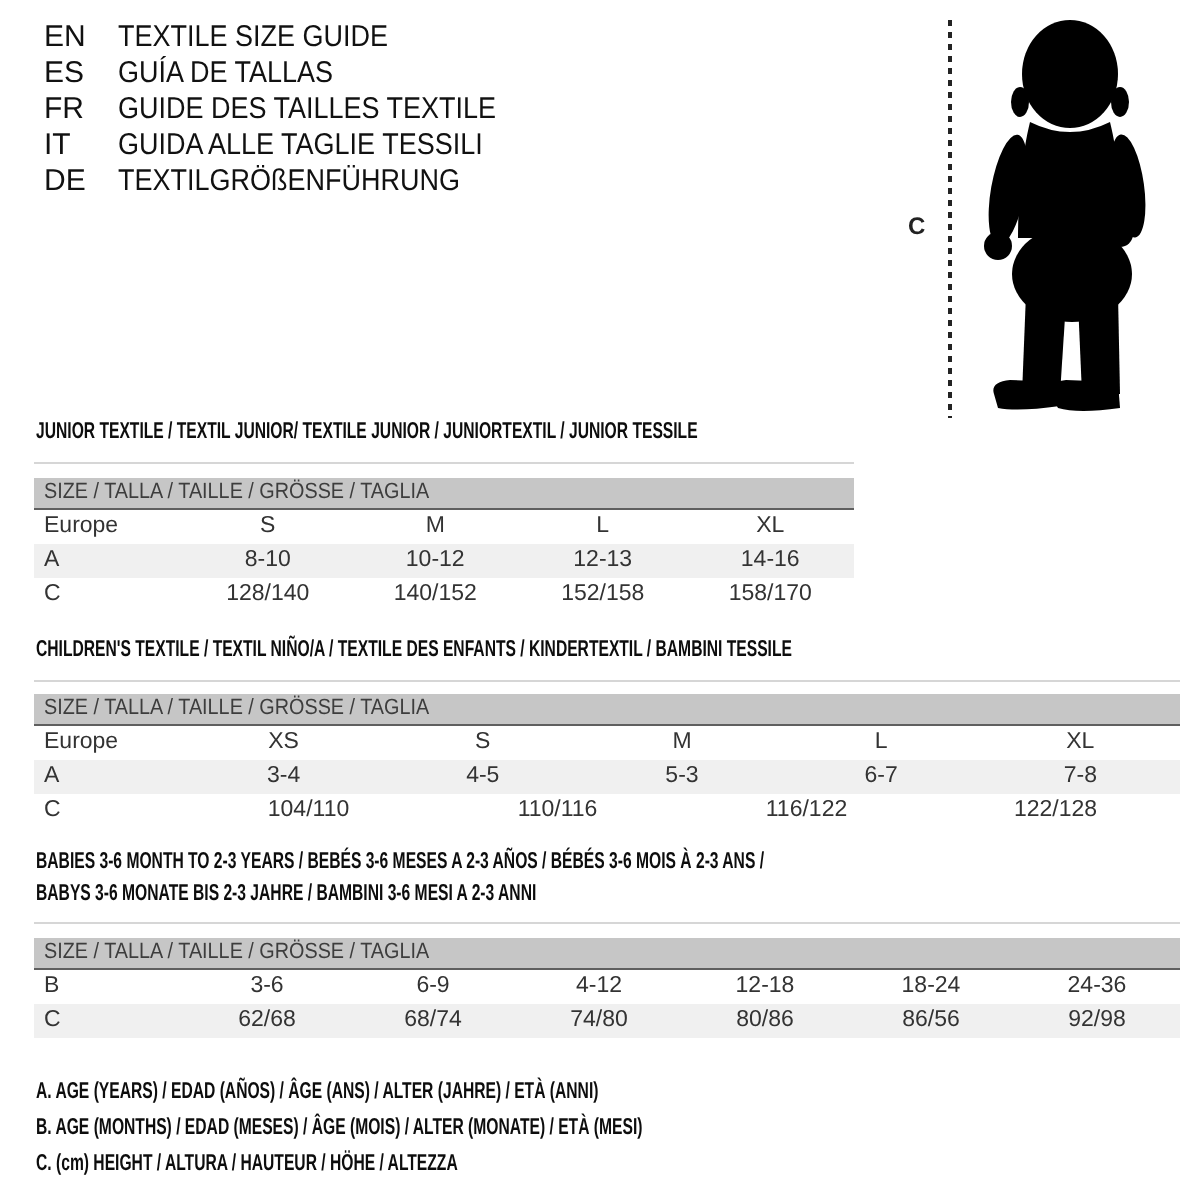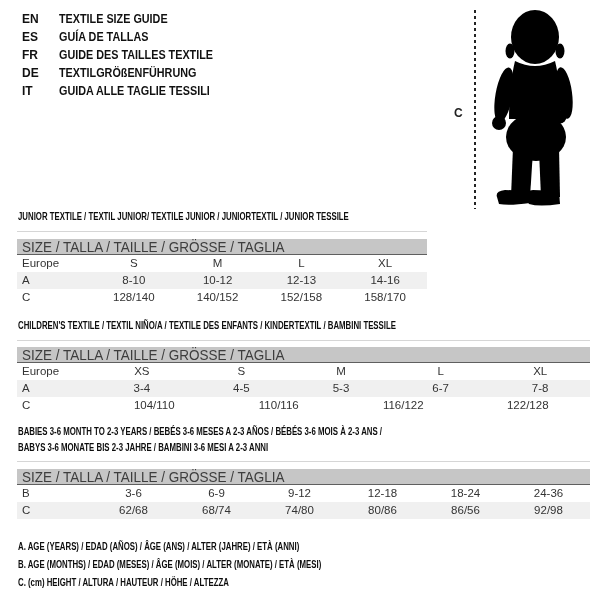--- a/index.html
+++ b/index.html
@@ -5,39 +5,39 @@
   :root{
     --hdr-bg:#c6c6c6; --hdr-text:#3d3d3d; --hdr-line:#5f5f5f;
     --shade:#f0f0f0; --rule:#d6d6d6; --ink:#111111; --cell:#333333; --sil:#000000;
   }
   html,body{margin:0;padding:0;background:#fff;}
   .canvas{position:relative;width:600px;height:600px;background:#fff;overflow:hidden;
           font-family:"Liberation Sans",sans-serif;color:var(--ink);}
 
   
   .langs{position:absolute;left:22px;top:10px;}
-  .lang-row{display:flex;height:18px;line-height:18px;font-size:12px;font-weight:700;}
+  .lang-row{display:flex;height:18px;line-height:18px;font-size:15px;font-weight:400;}
   .lang-code{width:37px;}
   .lang-label{display:inline-block;transform:scaleX(.9);transform-origin:0 50%;white-space:nowrap;}
 
   
   .measure-line{position:absolute;left:474px;top:10px;width:2px;height:199px;
     background:repeating-linear-gradient(180deg,#232323 0 3px,transparent 3px 6px);}
   .measure-label{position:absolute;left:454px;top:106px;font-size:12px;font-weight:700;color:#222;}
   .baby{position:absolute;left:489px;top:7px;}
 
   
   .sec-title{position:absolute;font-size:11.5px;font-weight:700;line-height:14px;
     transform:scaleX(.68);transform-origin:0 50%;white-space:nowrap;color:#0d0d0d;}
   .rule{position:absolute;height:1px;background:var(--rule);}
 
   
   .size-table{position:absolute;}
   .st-header{height:15px;line-height:15px;background:var(--hdr-bg);
-    border-bottom:1px solid var(--hdr-line);padding-left:5px;font-size:15px;color:var(--hdr-text);}
+    border-bottom:1px solid var(--hdr-line);padding-left:5px;font-size:11px;color:var(--hdr-text);}
   .st-header span{display:inline-block;transform:scaleX(.9);transform-origin:0 50%;white-space:nowrap;}
   .st-row{display:flex;height:17px;line-height:17px;font-size:11.5px;color:var(--cell);}
   .st-row.shaded{background:var(--shade);}
   .st-label{width:70px;padding-left:5px;}
   .st-cell{flex:1;text-align:center;}
 
   .footnotes{position:absolute;}
   .footnote{height:18px;line-height:18px;font-size:11.5px;font-weight:700;
     transform:scaleX(.68);transform-origin:0 50%;white-space:nowrap;color:#0d0d0d;}
 </style>
@@ -53,26 +53,26 @@
       </div>
       <div class="lang-row">
         <span class="lang-code">ES</span>
         <span class="lang-label">GUÍA DE TALLAS</span>
       </div>
       <div class="lang-row">
         <span class="lang-code">FR</span>
         <span class="lang-label">GUIDE DES TAILLES TEXTILE</span>
       </div>
       <div class="lang-row">
+        <span class="lang-code">IT</span>
+        <span class="lang-label">GUIDA ALLE TAGLIE TESSILI</span>
+      </div>
+      <div class="lang-row">
         <span class="lang-code">DE</span>
         <span class="lang-label">TEXTILGRÖßENFÜHRUNG</span>
-      </div>
-      <div class="lang-row">
-        <span class="lang-code">IT</span>
-        <span class="lang-label">GUIDA ALLE TAGLIE TESSILI</span>
       </div>
     </div>
 
   <div class="measure-line"></div>
   <div class="measure-label">C</div>
 
   <svg class="baby" width="84" height="204" viewBox="0 0 84 204" aria-hidden="true">
     <g fill="#000">
       <ellipse cx="46" cy="30" rx="24" ry="27"></ellipse>
       <ellipse cx="21" cy="44" rx="4.5" ry="7.5"></ellipse>
@@ -154,21 +154,21 @@
   <div class="sec-title" style="left:18px;top:440px">BABYS 3-6 MONATE BIS 2-3 JAHRE / BAMBINI 3-6 MESI A 2-3 ANNI</div>
   <div class="rule" style="left:17px;top:461px;width:573px"></div>
   <div class="size-table" style="left:17px;top:469px;width:573px">
     <div class="st-header">
       <span>SIZE / TALLA / TAILLE / GRÖSSE / TAGLIA</span>
     </div>
   <div class="st-row">
         <span class="st-label">B</span>
         <span class="st-cell">3-6</span>
         <span class="st-cell">6-9</span>
-        <span class="st-cell">9-12</span>
+        <span class="st-cell">4-12</span>
         <span class="st-cell">12-18</span>
         <span class="st-cell">18-24</span>
         <span class="st-cell">24-36</span>
       </div>
       <div class="st-row shaded">
         <span class="st-label">C</span>
         <span class="st-cell">62/68</span>
         <span class="st-cell">68/74</span>
         <span class="st-cell">74/80</span>
         <span class="st-cell">80/86</span>

